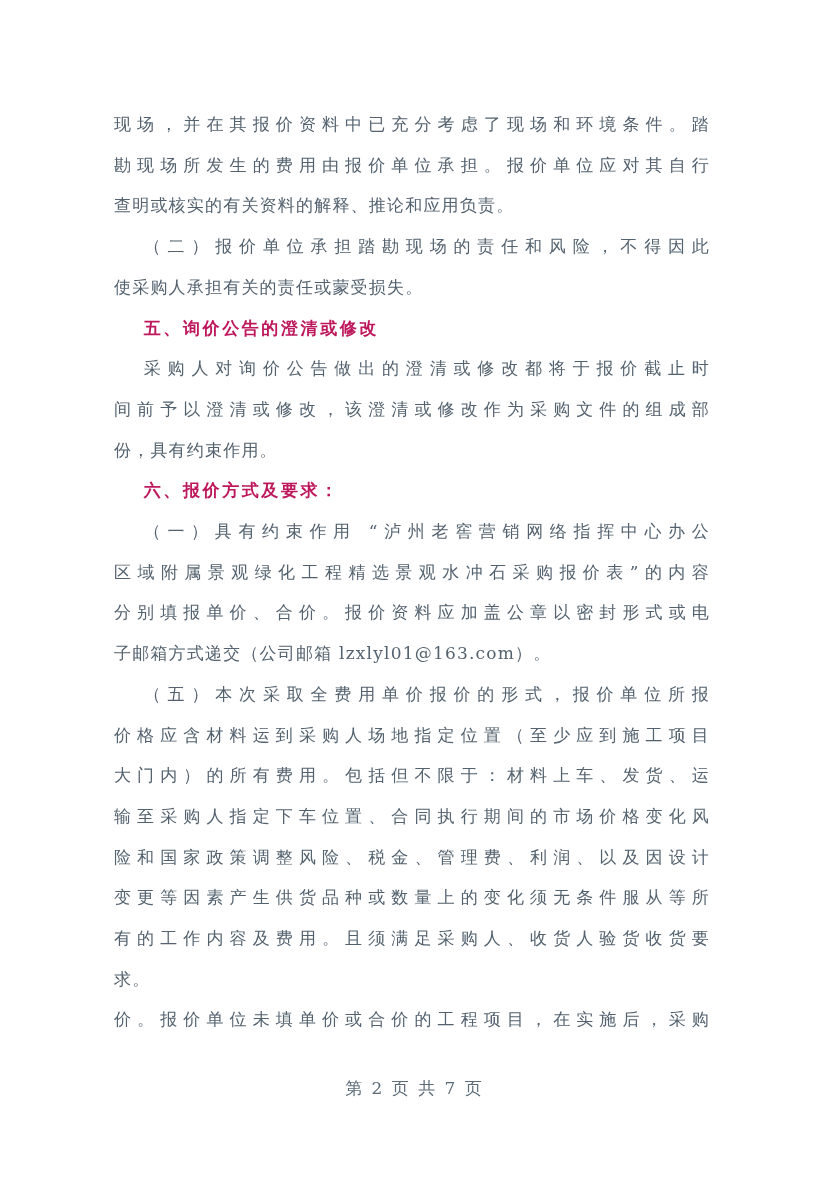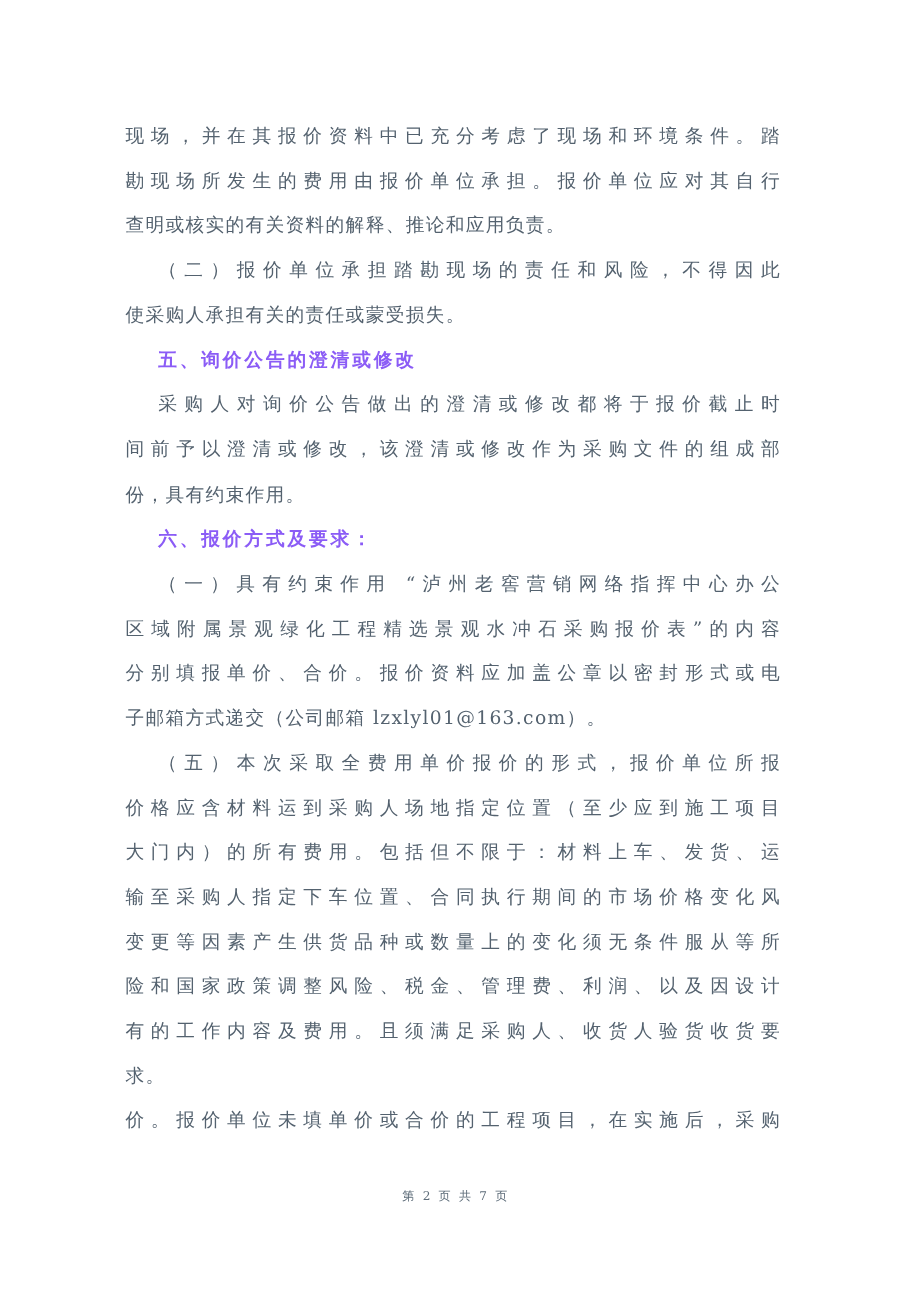--- a/index.html
+++ b/index.html
@@ -34,30 +34,30 @@
     white-space: normal;
     text-align: justify;
     text-align-last: justify;
     text-justify: inter-character;
   }
   .line.indent {
     text-indent: 1.75em;
   }
   .line.heading {
     font-weight: 700;
-    color: #8b5cf6;
+    color: #be185d;
     letter-spacing: 2.6px;
   }
   .footer {
     position: absolute;
     left: 0;
     top: 1080px;
     width: 100%;
     text-align: center;
-    font-size: 11px;
+    font-size: 17px;
     line-height: 16px;
     letter-spacing: 2px;
     color: #5c6b78;
   }
 </style>
 </head>
 <body>
 
 <div class="sheet">
   <div class="body-text">
@@ -72,20 +72,20 @@
       <div class="line">份，具有约束作用。</div>
       <div class="line heading indent">六、报价方式及要求：</div>
       <div class="line fill indent">（一）具有约束作用 “泸州老窖营销网络指挥中心办公</div>
       <div class="line fill">区域附属景观绿化工程精选景观水冲石采购报价表”的内容</div>
       <div class="line fill">分别填报单价、合价。报价资料应加盖公章以密封形式或电</div>
       <div class="line">子邮箱方式递交（公司邮箱 lzxlyl01@163.com）。</div>
       <div class="line fill indent">（五）本次采取全费用单价报价的形式，报价单位所报</div>
       <div class="line fill">价格应含材料运到采购人场地指定位置（至少应到施工项目</div>
       <div class="line fill">大门内）的所有费用。包括但不限于：材料上车、发货、运</div>
       <div class="line fill">输至采购人指定下车位置、合同执行期间的市场价格变化风</div>
+      <div class="line fill">险和国家政策调整风险、税金、管理费、利润、以及因设计</div>
       <div class="line fill">变更等因素产生供货品种或数量上的变化须无条件服从等所</div>
-      <div class="line fill">险和国家政策调整风险、税金、管理费、利润、以及因设计</div>
       <div class="line fill">有的工作内容及费用。且须满足采购人、收货人验货收货要</div>
       <div class="line">求。</div>
       <div class="line fill">价。报价单位未填单价或合价的工程项目，在实施后，采购</div>
     </div>
   <div class="footer">第 2 页 共 7 页</div>
 </div>
 
 </body></html>

